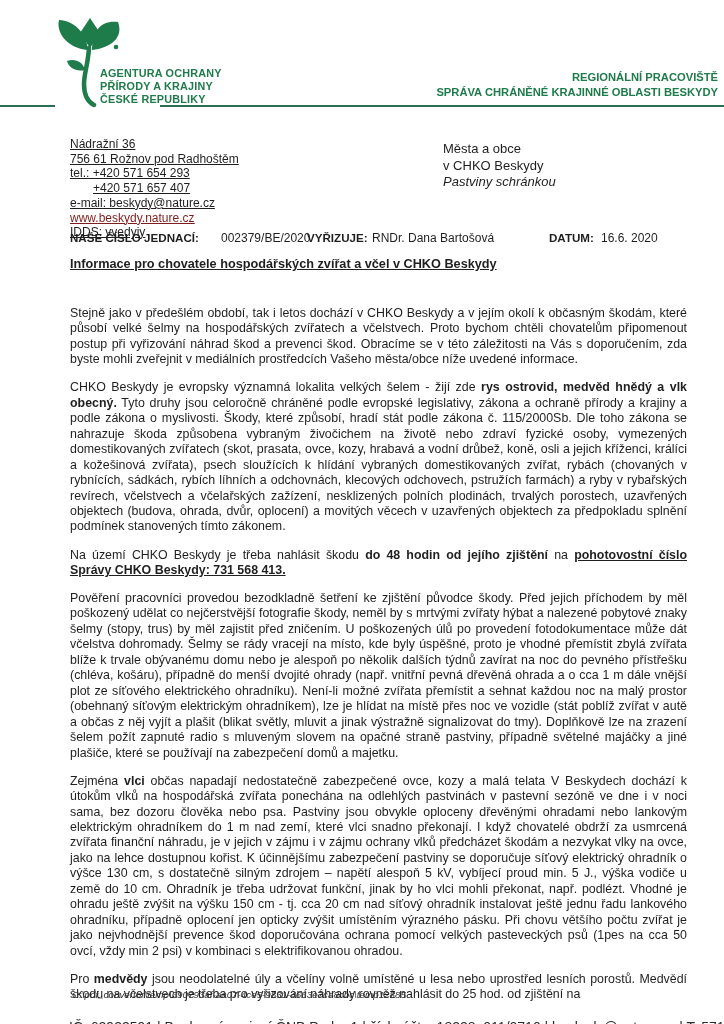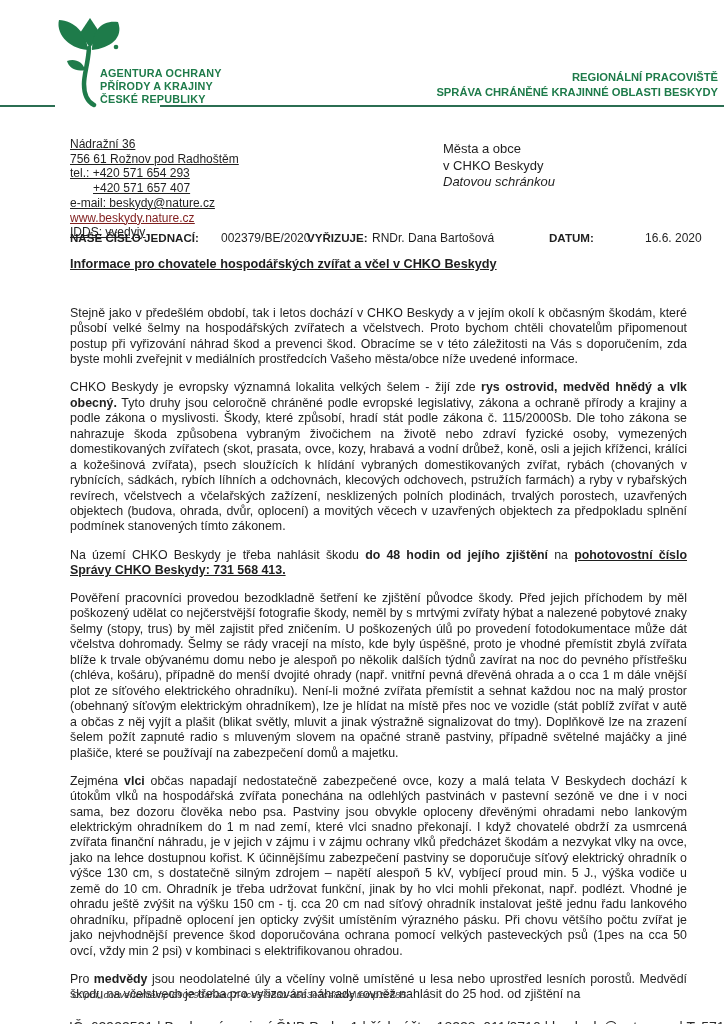--- a/index.html
+++ b/index.html
@@ -29,21 +29,21 @@
   .weblink { color:#7f1d1d; text-decoration:underline; cursor:pointer; }
   .recipient { position:absolute; left:443px; top:141px; font-size:13px; line-height:16.5px; }
   .italic { font-style:italic; }
 
   
   .ref-row { position:absolute; left:0; top:231px; width:588px; height:16px; font-size:12px; }
   .ref-row .lbl { font-weight:bold; font-size:11.6px; }
   .ref-row span { position:absolute; white-space:nowrap; }
   .pos-ref-l { left:70px; }  .pos-ref-v { left:221px; }
   .pos-han-l { left:307px; } .pos-han-v { left:372px; }
-  .pos-dat-l { left:549px; } .pos-dat-v { left:601px;margin-left:44px; }
+  .pos-dat-l { left:549px; } .pos-dat-v { left:601px; }
 
   
   .subject {
     position:absolute; left:70px; top:257px;
     font-weight:bold; font-size:12.7px; text-decoration:underline;
   }
 
   
   .body-text { position:absolute; left:70px; top:283px; width:617px;margin-top:23px; }
   .para {
@@ -99,21 +99,21 @@
     <div>tel.: +420 571 654 293</div>
     <div class="indent">+420 571 657 407</div>
     <div>e-mail: beskydy@nature.cz</div>
     <div><span class="weblink">www.beskydy.nature.cz</span></div>
     <div>IDDS: vvedyiy</div>
   </div>
 
   <div class="recipient">
     <div>Města a obce</div>
     <div>v CHKO Beskydy</div>
-    <div class="italic">Datovou schránkou</div>
+    <div class="italic">Pastviny schránkou</div>
   </div>
 
   <div class="ref-row">
     <span class="lbl pos-ref-l">NAŠE ČÍSLO JEDNACÍ:</span>
     <span class="pos-ref-v">002379/BE/2020</span>
     <span class="lbl pos-han-l">VYŘIZUJE:</span>
     <span class="pos-han-v">RNDr. Dana Bartošová</span>
     <span class="lbl pos-dat-l">DATUM:</span>
     <span class="pos-dat-v">16.6. 2020</span>
   </div>

